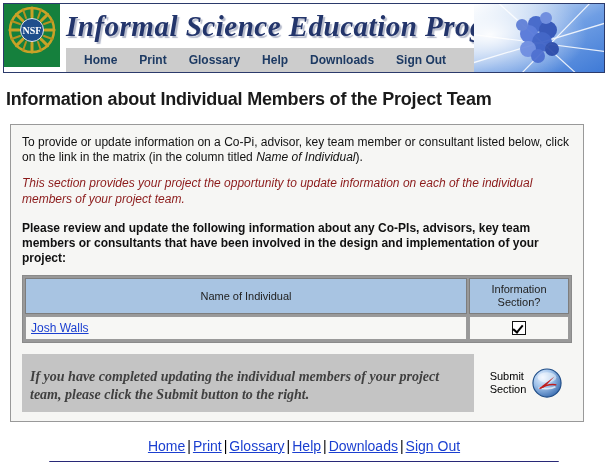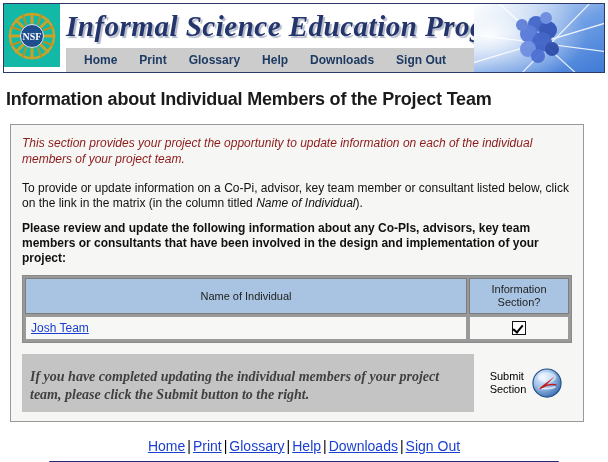--- a/index.html
+++ b/index.html
@@ -24,23 +24,23 @@
     margin: 3px 0 0 3px;
     border: 1px solid #2b3a6b;
     box-sizing: border-box;
     background: #ffffff;
     overflow: hidden;
   }
   .logo-cell {
     position: absolute;
     left: 0; top: 0;
     width: 56px; height: 63px;
-    background: #14b8a6;
+    background: #15803d;
     display: flex;
-    align-items: center;
+    align-items: flex-start;
     justify-content: center;
   }
   .nsf-logo { width: 52px; height: 52px; display:block; }
 
   .banner-title {
     position: absolute;
     left: 62px;
     top: 2px;
     width: 410px;
     height: 42px;
@@ -303,37 +303,37 @@
         <circle cx="48" cy="21" r="6" fill="#5d7dd6"></circle>
       </g>
     </svg>
   </div>
 </div>
 
 <div class="page-title">Information about Individual Members of the Project Team</div>
 
 <div class="content-box">
 
+  <div class="para"><span>To provide or update information on a Co-Pi, advisor, key team member or consultant listed below, click on the link in the matrix (in the column titled </span><span class="ital">Name of Individual</span><span>).</span></div>
+
   <div class="para para-intro">This section provides your project the opportunity to update information on each of the individual members of your project team.</div>
-
-  <div class="para"><span>To provide or update information on a Co-Pi, advisor, key team member or consultant listed below, click on the link in the matrix (in the column titled </span><span class="ital">Name of Individual</span><span>).</span></div>
 
   <div class="para para-bold">Please review and update the following information about any Co-PIs, advisors, key team members or consultants that have been involved in the design and implementation of your project:</div>
 
   <table class="member-table">
     <thead>
       <tr>
         <th>Name of Individual</th>
         <th class="col-complete">Information Section?</th>
       </tr>
     </thead>
     <tbody>
       <tr>
         <td>
-          <a href="#" class="member-link">Josh Team</a>
+          <a href="#" class="member-link">Josh Walls</a>
         </td>
         <td class="col-complete">
           <span class="checkbox"></span>
         </td>
       </tr>
     </tbody>
   </table>
 
   <div class="submit-row">
     <div class="submit-msg">If you have completed updating the individual members of your project team, please click the Submit button to the right.</div>

